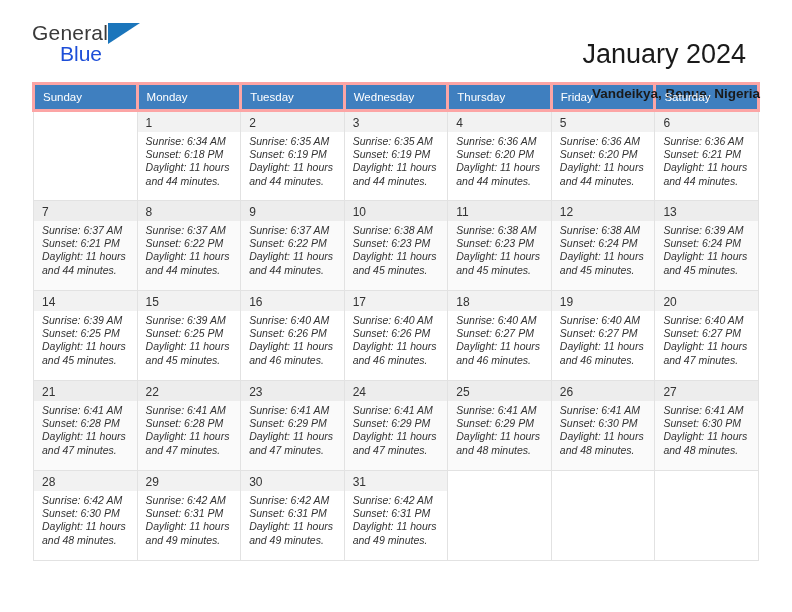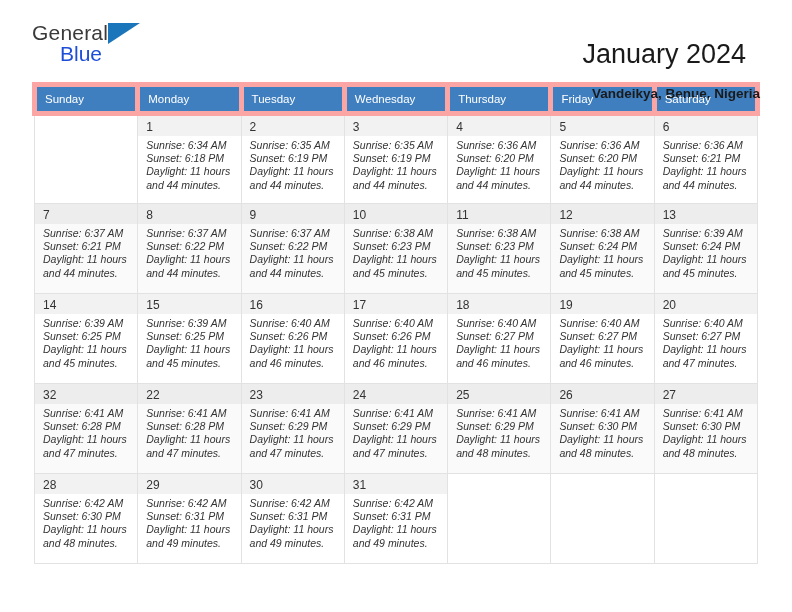--- a/index.html
+++ b/index.html
@@ -88,21 +88,21 @@
   }
   .calendar th {
     background: #3f7fbf;
     color: #ffffff;
     font-size: 11.5px;
     font-weight: normal;
     text-align: left;
     padding: 6px 0 6px 8px;
     height: 21px;
     box-sizing: border-box;
-    border: 5px solid #fca5a5;
+    border: 3px solid #fca5a5;
   }
   .calendar td {
     vertical-align: top;
     border: 1px solid #e2e2e2;
     padding: 0;
     height: 90px;
     box-sizing: border-box;
     background: #ffffff;
   }
   .calendar tr.alt td {
@@ -307,21 +307,21 @@
           <td>
             <div class="daynum">20</div>
             <div class="info">Sunrise: 6:40 AM
 Sunset: 6:27 PM
 Daylight: 11 hours
 and 47 minutes.</div>
           </td>
         </tr>
         <tr class="alt">
           <td>
-            <div class="daynum">32</div>
+            <div class="daynum">21</div>
             <div class="info">Sunrise: 6:41 AM
 Sunset: 6:28 PM
 Daylight: 11 hours
 and 47 minutes.</div>
           </td>
           <td>
             <div class="daynum">22</div>
             <div class="info">Sunrise: 6:41 AM
 Sunset: 6:28 PM
 Daylight: 11 hours

